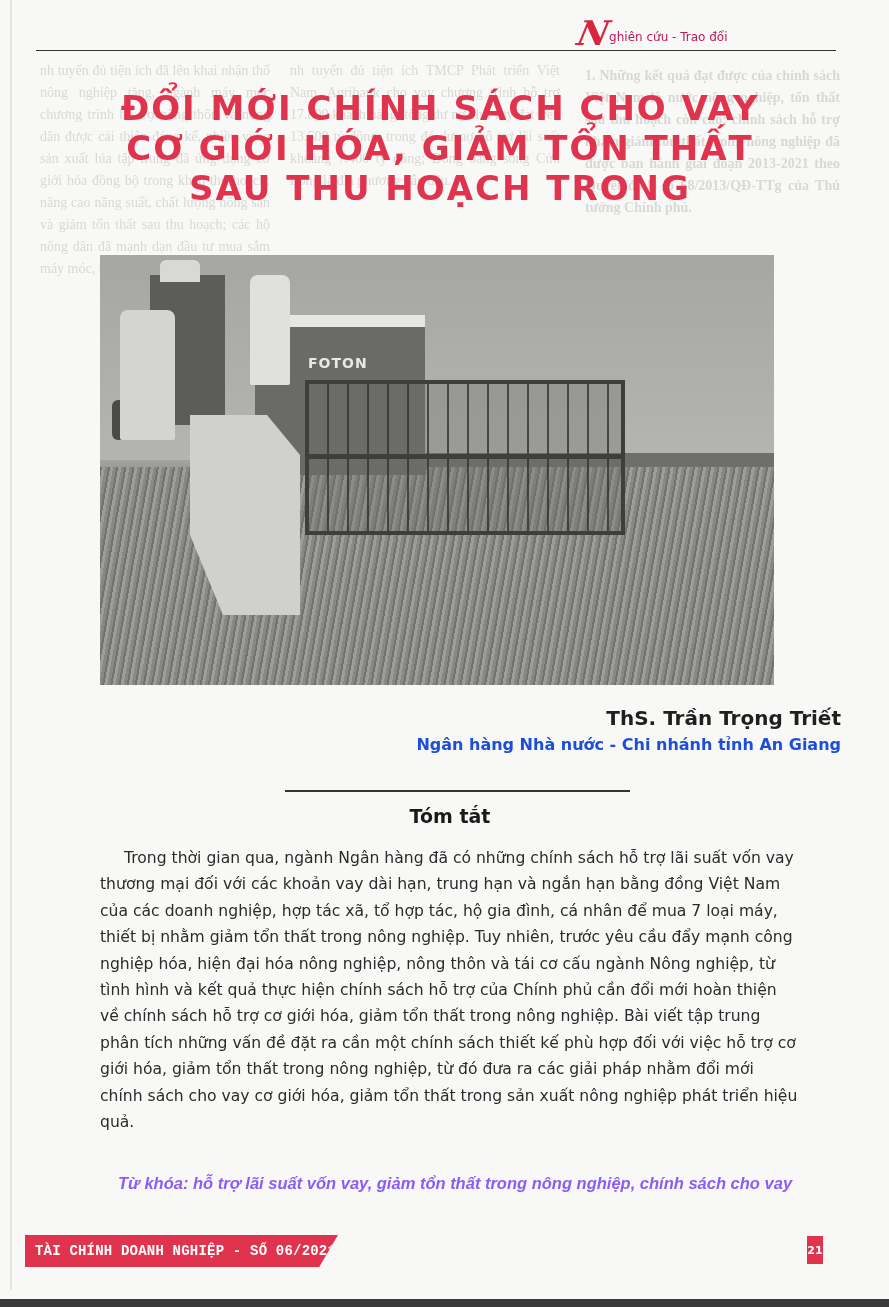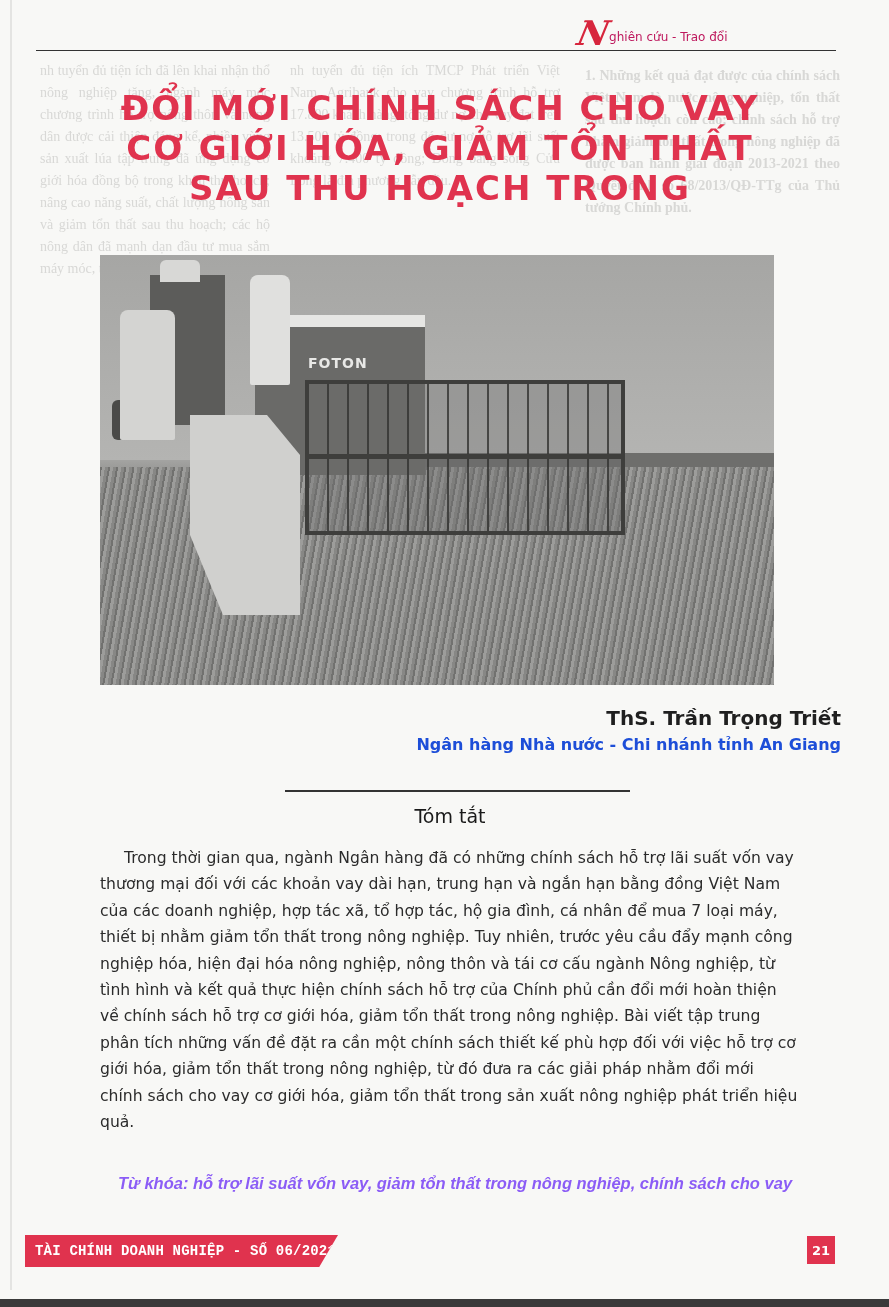--- a/index.html
+++ b/index.html
@@ -138,21 +138,21 @@
       font-size: 16px; color: #1d4ed8; text-align: right;
     }
     .affil-rule {
       position: absolute; top: 790px; left: 285px; width: 345px; height: 2px;
       background: #333;
     }
     
     .abstract-heading {
       position: absolute; top: 805px; left: 100px; width: 700px;
       text-align: center;
-      font-family: "DejaVu Sans", sans-serif; font-weight: normal;
+      font-family: "DejaVu Sans", sans-serif; font-weight: bold;
       font-size: 19px; color: #1a1a1a;
     }
     .abstract-body {
       position: absolute; top: 845px; left: 100px; width: 700px;
       font-family: "DejaVu Sans", sans-serif;
       font-size: 15.6px; line-height: 26.4px;
       color: #2b2b2b;
       text-indent: 24px;
       text-align: left;
       background: rgba(248,248,246,0.7);
@@ -169,24 +169,24 @@
       position: absolute; left: 25px; top: 1235px; width: 313px; height: 32px;
       background: #e0334e;
       clip-path: polygon(0 0, 100% 0, 94% 100%, 0 100%);
       display: flex; align-items: center; padding-left: 10px;
     }
     .footer-text {
       font-family: Liberation Mono, monospace; font-weight: bold;
       font-size: 14px; color: #ffffff; letter-spacing: 0.2px; text-align: right;
     }
     .page-number {
-      position: absolute; left: 807px; top: 1236px; width: 28px; height: 28px;
+      position: absolute; left: 807px; top: 1236px; width: 16px; height: 28px;
       background: #e0334e; color: #fff;
       font-family: "DejaVu Sans", sans-serif; font-weight: bold;
-      font-size: 13px; display: flex; align-items: center; justify-content: center;
+      font-size: 11px; display: flex; align-items: center; justify-content: center;
     }
   </style>
 </head>
 <body>
 
 <div class="page">
   <div class="left-edge"></div>
 
   <div class="ghost" style="left:40px; top:60px; width:230px; height:1150px;">
     nh tuyển đủ tiện ích đã lên khai nhận thổ nông nghiệp tăng, ngành máy móc chương trình hỗ trợ nông thôn và nông dân được cải thiện đáng kể, nhiều vùng sản xuất lúa tập trung đã ứng dụng cơ giới hóa đồng bộ trong khâu thu hoạch; nâng cao năng suất, chất lượng nông sản và giảm tổn thất sau thu hoạch; các hộ nông dân đã mạnh dạn đầu tư mua sắm máy móc, thiết bị.

